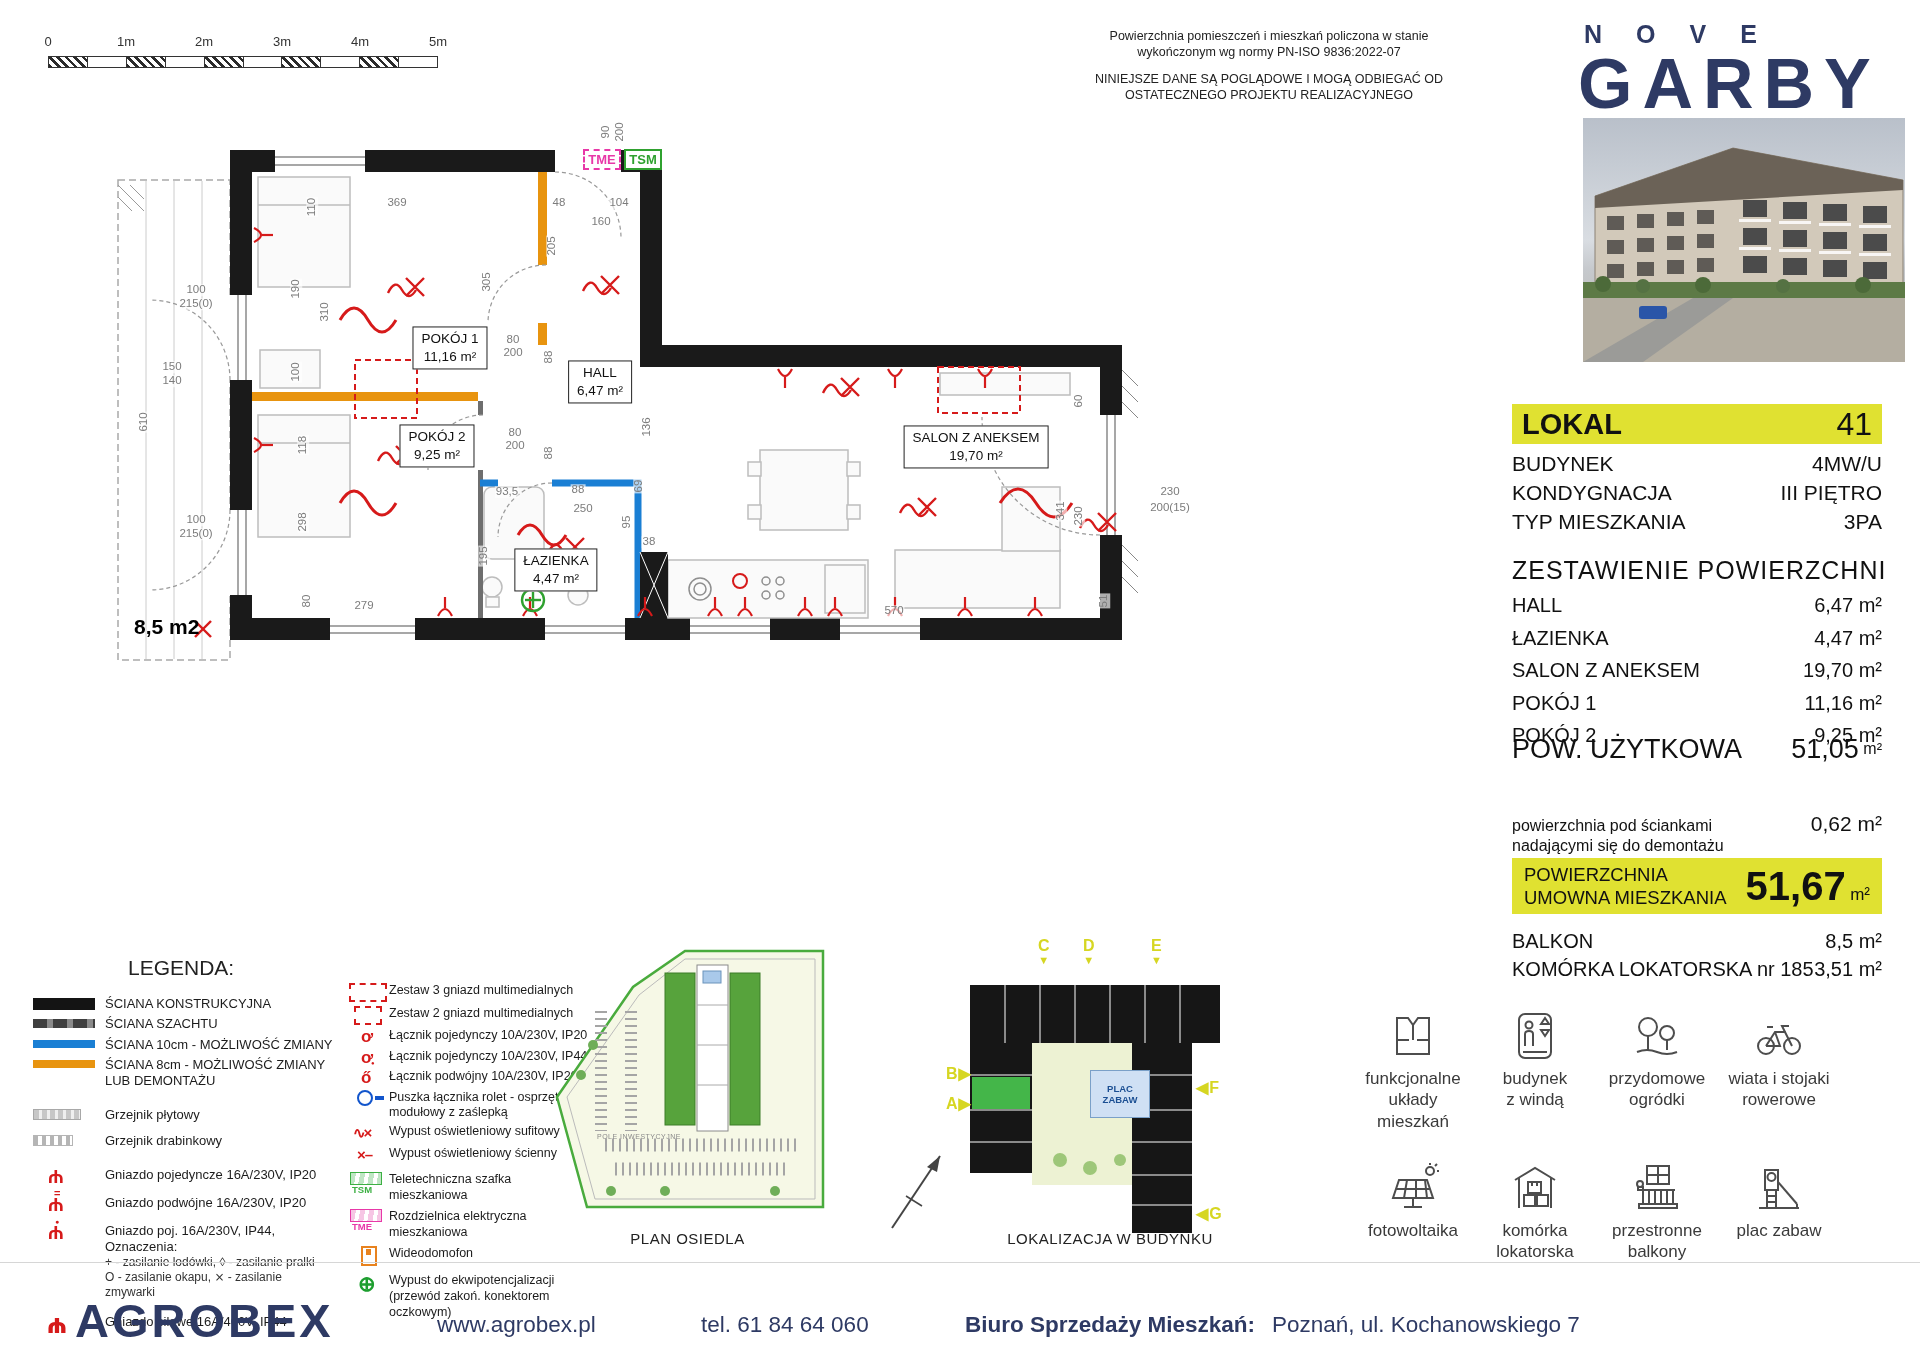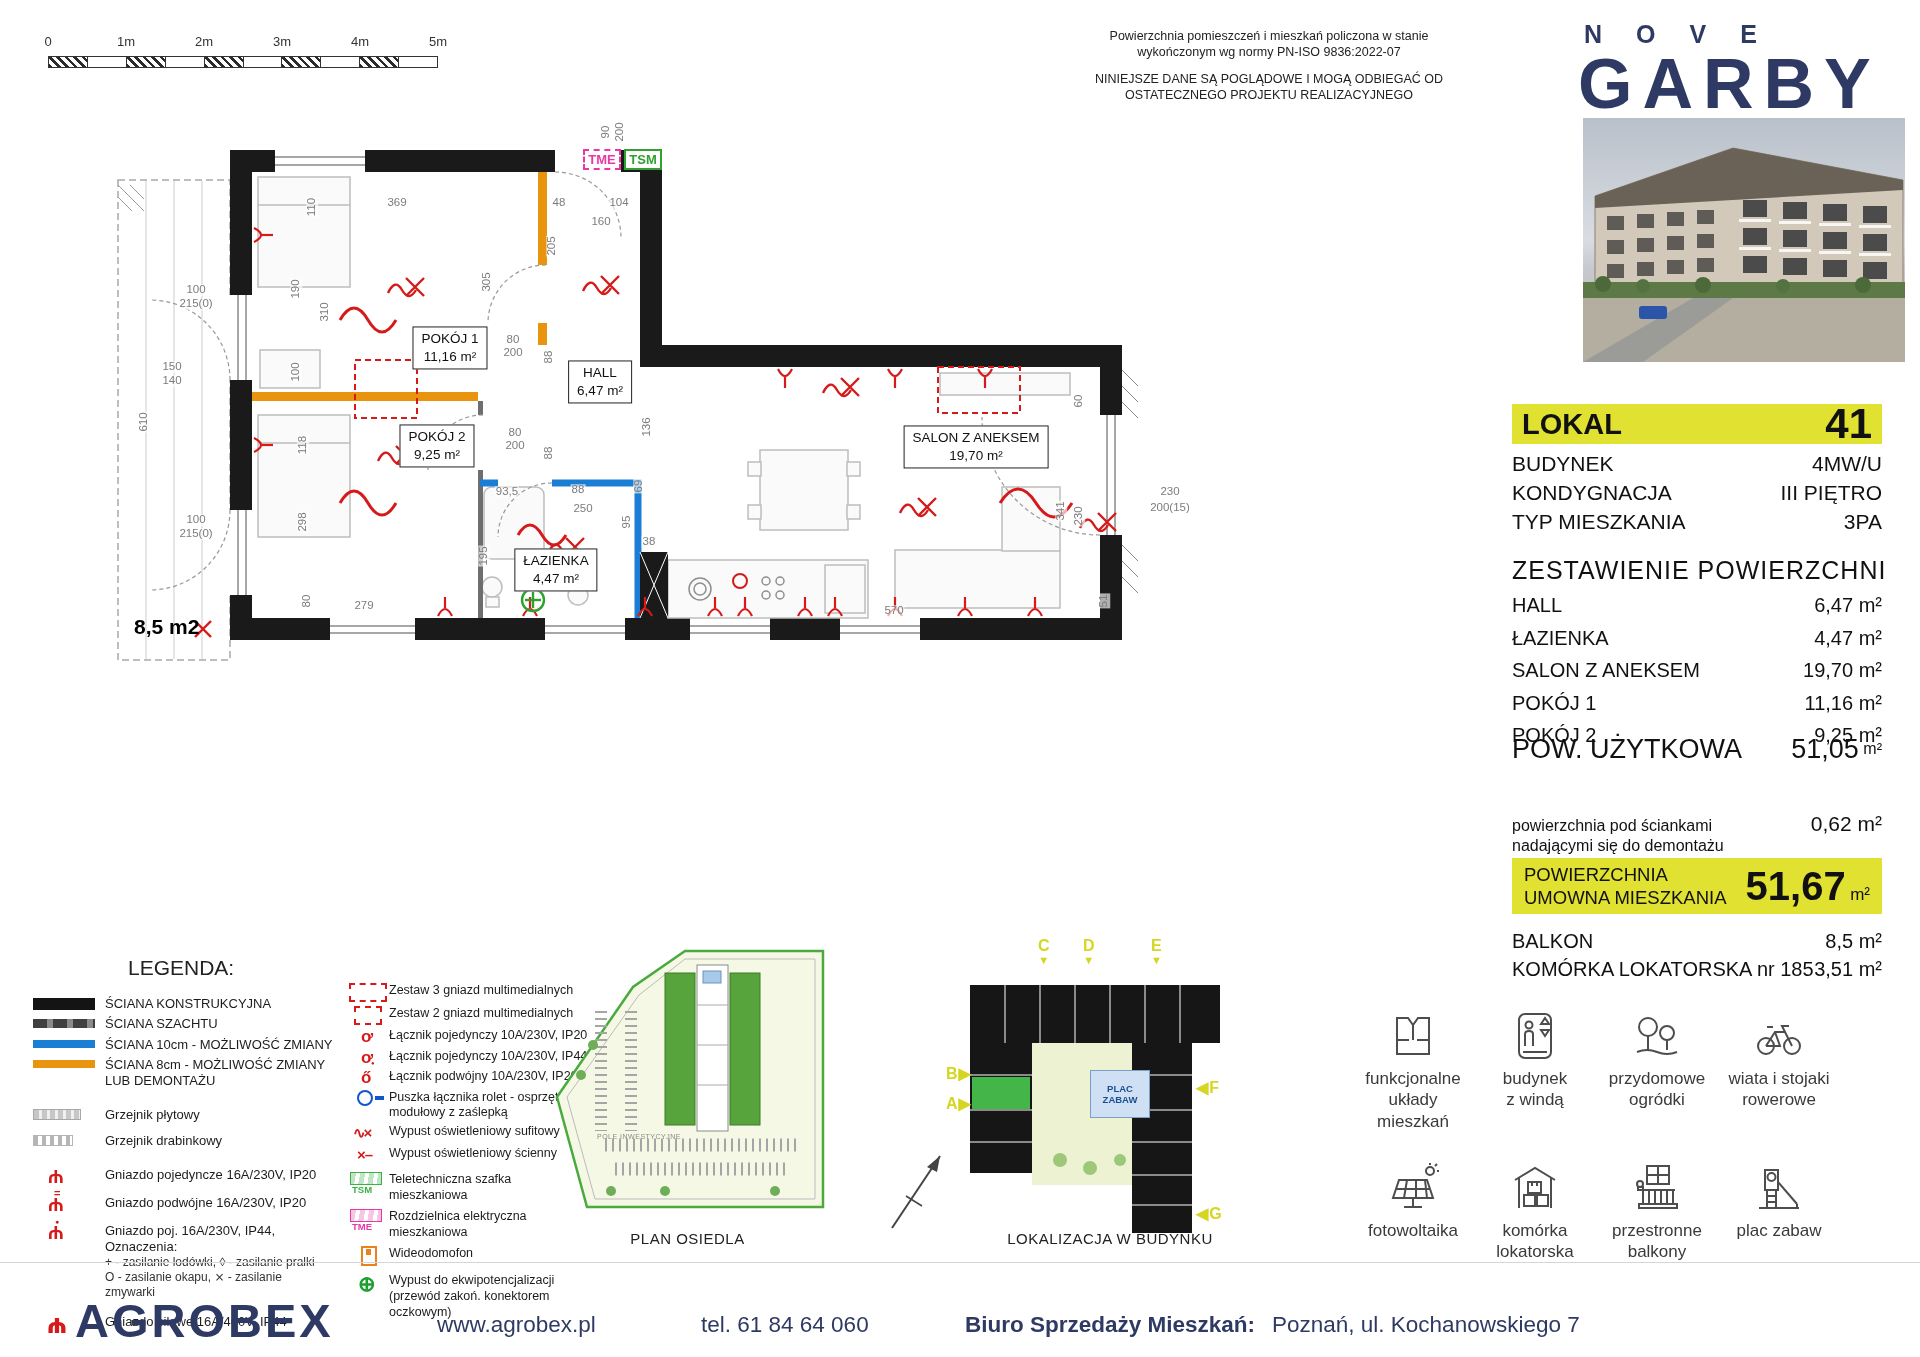--- a/index.html
+++ b/index.html
@@ -25,21 +25,21 @@
   #brand .b-main{font-size:70px;font-weight:800;letter-spacing:10px;line-height:0.95;margin-top:2px;}
 
   
   #photo{left:1583px;top:118px;width:322px;height:244px;overflow:hidden;
          background:linear-gradient(180deg,#b9c0ca 0%,#d9dde2 50%,#c6c9cd 62%,#b5b2a7 100%);}
 
   
   .prow{position:absolute;left:1512px;width:370px;display:flex;justify-content:space-between;align-items:baseline;}
   #lokalbar{top:404px;height:40px;background:#e0e131;align-items:center;padding:0 10px;box-sizing:border-box;}
   #lokalbar .l{font-size:29px;font-weight:bold;}
-  #lokalbar .n{font-size:42px;font-weight:bold;}
+  #lokalbar .n{font-size:32px;font-weight:normal;}
   .inforow{font-size:21px;}
   #areas-title{top:556px;left:1512px;font-size:25px;letter-spacing:1px;position:absolute;}
   #area-rows{top:594px;left:1512px;width:370px;display:flex;flex-direction:column;gap:9.5px;position:absolute;}
   #area-rows .arow{display:flex;justify-content:space-between;font-size:20px;}
   #usable{top:734px;align-items:baseline;}
   #usable .lab{font-size:27px;}
   #usable .num{font-size:27px;}
   #usable .un{font-size:16px;vertical-align:4px;}
   #partnote{top:812px;}
   #partnote .lab{font-size:16px;line-height:1.25;}

